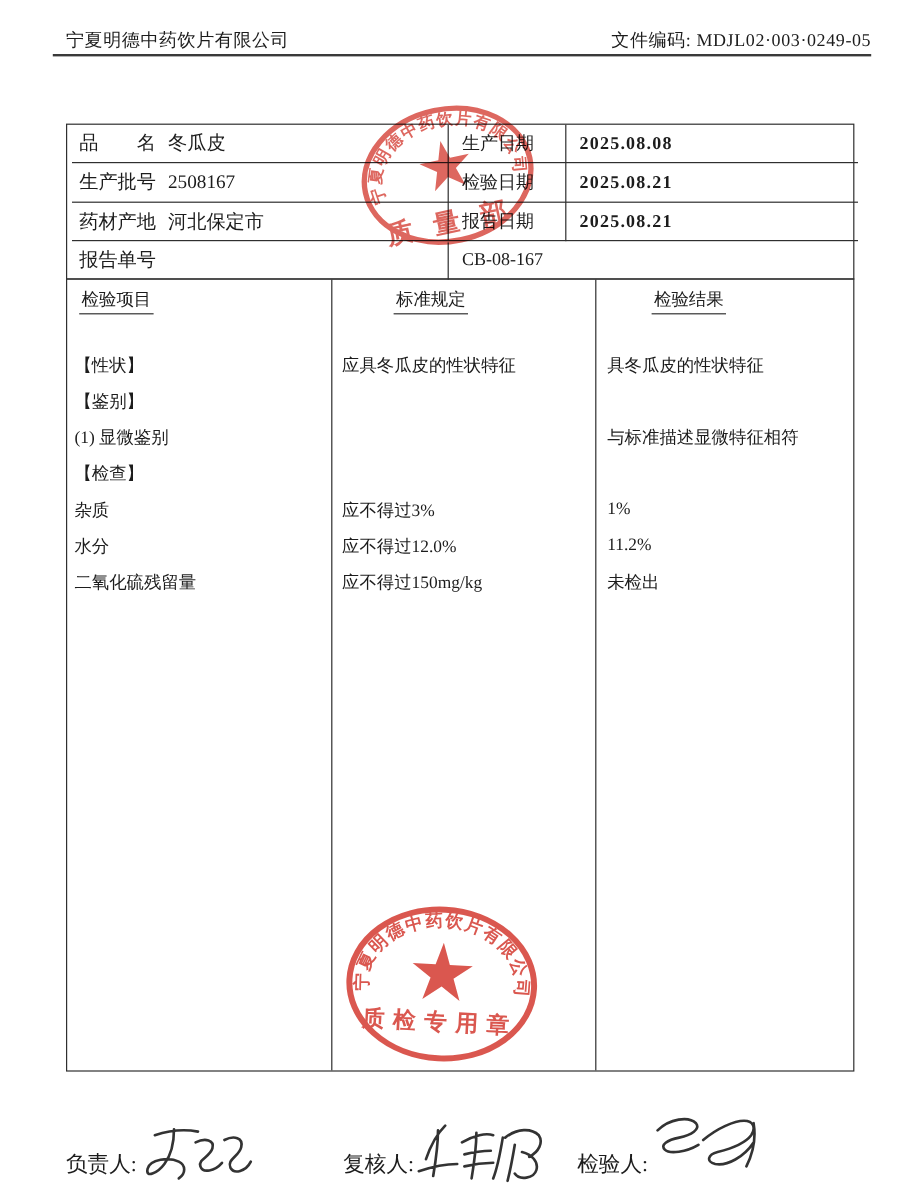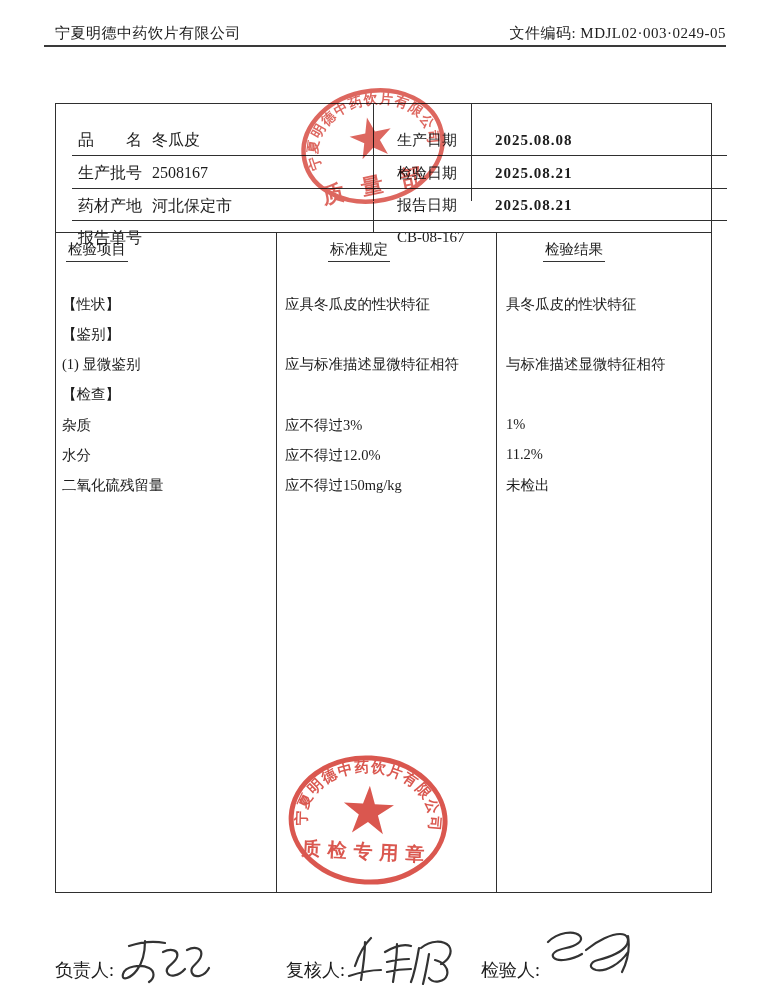--- a/index.html
+++ b/index.html
@@ -9,21 +9,21 @@
 
   
   .hdr-left{left:55px;top:24px;font-size:15px;letter-spacing:.5px;}
   .hdr-right{right:44px;top:24px;font-size:15px;letter-spacing:.5px;}
   .hdr-rule{left:44px;top:45px;width:682px;height:2px;background:#3a3a3a;}
   .title{left:0;top:54px;width:770px;text-align:center;font-size:29px;font-weight:bold;
          letter-spacing:4px;color:#111;}
 
   
   .info-table{left:55px;top:103px;width:657px;height:130px;border:1px solid #2f2f2f;box-sizing:border-box;}
-  .irow{position:absolute;left:16px;width:100%;box-sizing:border-box;margin-top:20px;}
+  .irow{position:absolute;left:4px;width:100%;box-sizing:border-box;}
   .irow.b{border-bottom:1px solid #2f2f2f;}
   .ilabel{position:absolute;left:6px;font-size:16px;white-space:pre;}
   .ivalue{position:absolute;left:80px;font-size:16px;}
   .ilabel2{position:absolute;left:325px;font-size:15px;}
   .ivalue2{position:absolute;left:423px;font-size:15px;letter-spacing:1px;font-weight:bold;}
   .vline{position:absolute;width:1px;background:#2f2f2f;}
 
   
   .main-table{left:55px;top:232px;width:657px;height:661px;border:1px solid #2f2f2f;box-sizing:border-box;}
   .col-head{position:absolute;top:7px;font-size:14.5px;}
@@ -99,21 +99,20 @@
       <span class="m-spec"></span>
       <span class="m-result"></span>
     </div>
     <div class="mrow" style="top:62px;">
       <span class="m-item">【性状】</span>
       <span class="m-spec">应具冬瓜皮的性状特征</span>
       <span class="m-result">具冬瓜皮的性状特征</span>
     </div>
     <div class="mrow" style="top:122px;">
       <span class="m-item">(1) 显微鉴别</span>
-      <span class="m-spec">应与标准描述显微特征相符</span>
       <span class="m-result">与标准描述显微特征相符</span>
     </div>
     <div class="mrow" style="top:152px;">
       <span class="m-item">【检查】</span>
       <span class="m-spec"></span>
       <span class="m-result"></span>
     </div>
     <div class="mrow" style="top:183px;">
       <span class="m-item">杂质</span>
       <span class="m-spec">应不得过3%</span>

